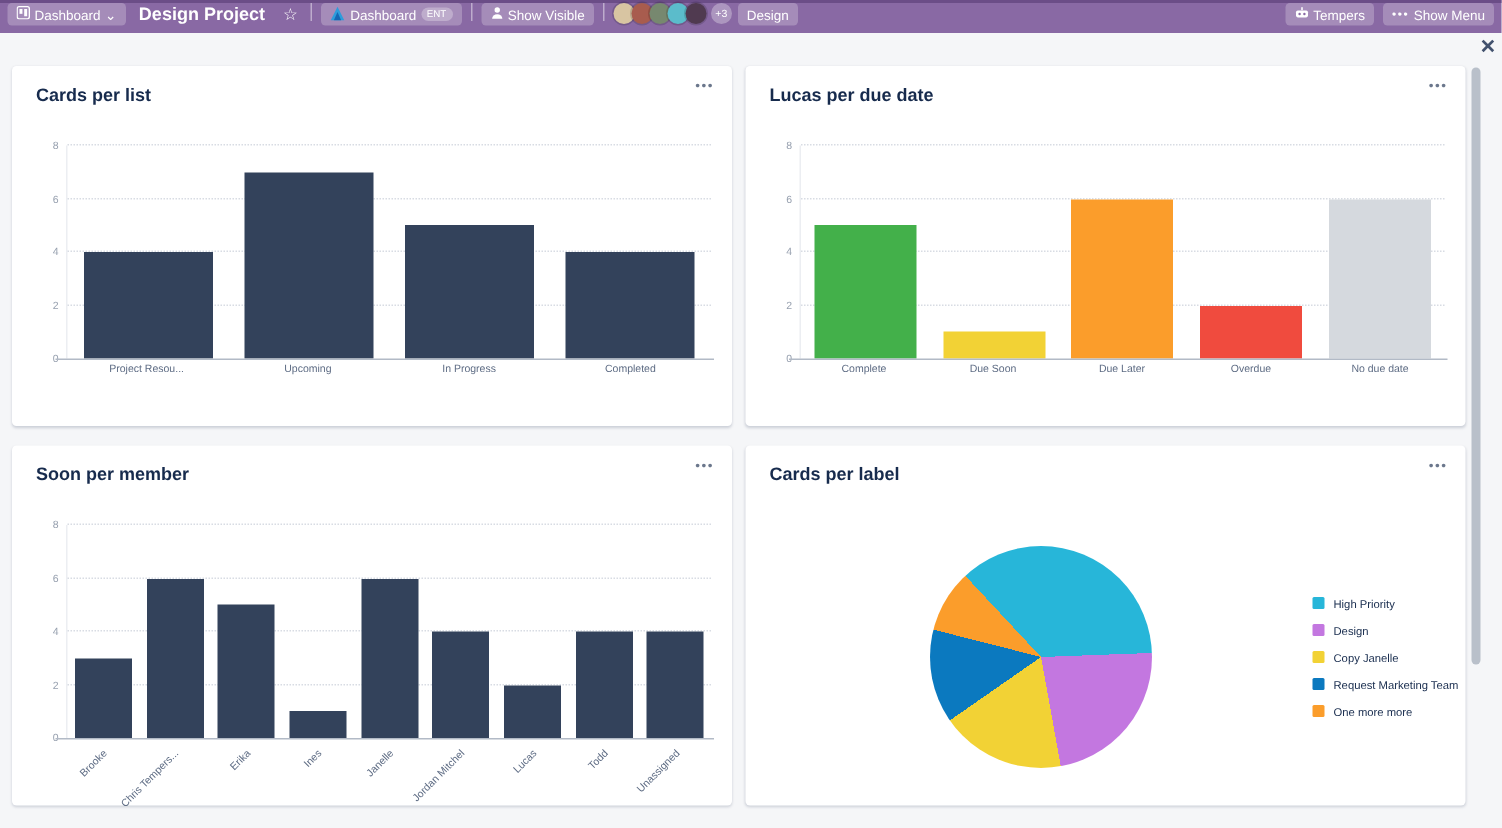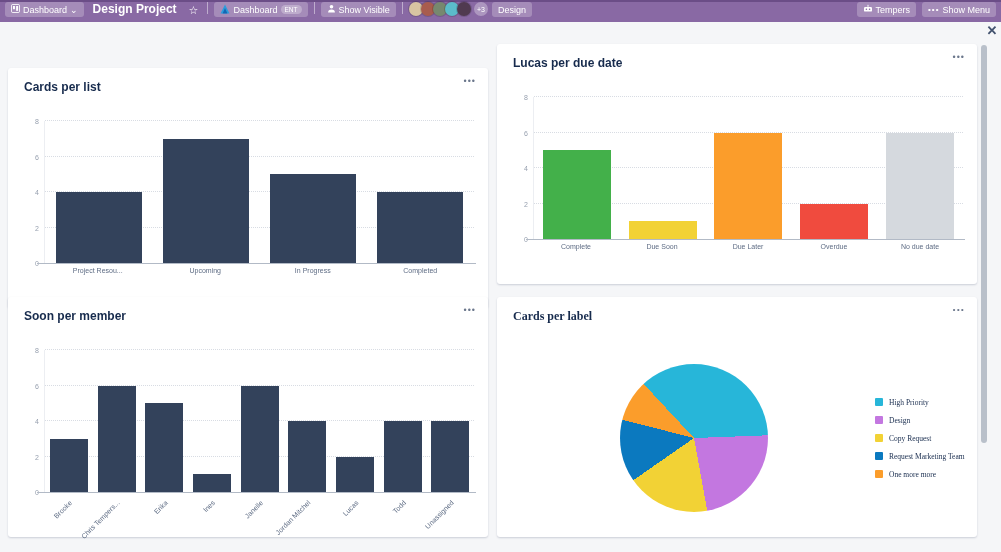--- a/index.html
+++ b/index.html
@@ -38,22 +38,22 @@
   
   .close-btn{
     position:absolute;left:984px;top:23px;width:16px;height:16px;padding:0;
     color:#42526e;font-size:13px;font-weight:700;line-height:16px;text-align:center;
     background:none;border:none;cursor:pointer;font-family:inherit;
   }
   .card{
     position:absolute;width:480px;height:240px;background:#fff;border-radius:3px;
     box-shadow:0 1px 2px rgba(9,30,66,.18);
   }
-  #card0{left:8px;top:44px;margin-top:24px;} #card1{left:497px;top:44px;}
-  #card2{left:8px;top:297px;} #card3{left:497px;top:297px;font-family:Liberation Serif, serif;}
+  #card0{left:8px;top:44px;} #card1{left:497px;top:44px;}
+  #card2{left:8px;top:297px;} #card3{left:497px;top:297px;}
   .card-title{position:absolute;left:16px;top:12px;margin:0;font-size:12px;font-weight:700;color:#172b4d;}
   .card-menu{
     position:absolute;right:10px;top:6px;color:#6b778c;font-size:9px;letter-spacing:1px;
     background:none;border:none;cursor:pointer;font-family:inherit;padding:2px;
   }
   .chart{position:absolute;left:0;right:0;top:34px;bottom:0;}
   .plot{position:absolute;left:36px;right:14px;top:19px;height:142px;border-left:1px solid #eceef2;}
   .grid{position:absolute;left:0;right:0;border-top:1px dotted #d8dce3;}
   .tick{position:absolute;left:-30px;width:24px;text-align:right;font-size:7px;color:#97a0af;}
   .bars{position:absolute;left:0;right:0;top:0;bottom:0;display:flex;}
@@ -318,21 +318,21 @@
         <li>
           <span class="sq" style="background: rgb(39, 182, 217);"></span>
           <span>High Priority</span>
         </li>
         <li>
           <span class="sq" style="background: rgb(195, 119, 224);"></span>
           <span>Design</span>
         </li>
         <li>
           <span class="sq" style="background: rgb(242, 210, 53);"></span>
-          <span>Copy Request</span>
+          <span>Copy Janelle</span>
         </li>
         <li>
           <span class="sq" style="background: rgb(11, 121, 191);"></span>
           <span>Request Marketing Team</span>
         </li>
         <li>
           <span class="sq" style="background: rgb(251, 157, 43);"></span>
           <span>One more more</span>
         </li>
       </ul>

